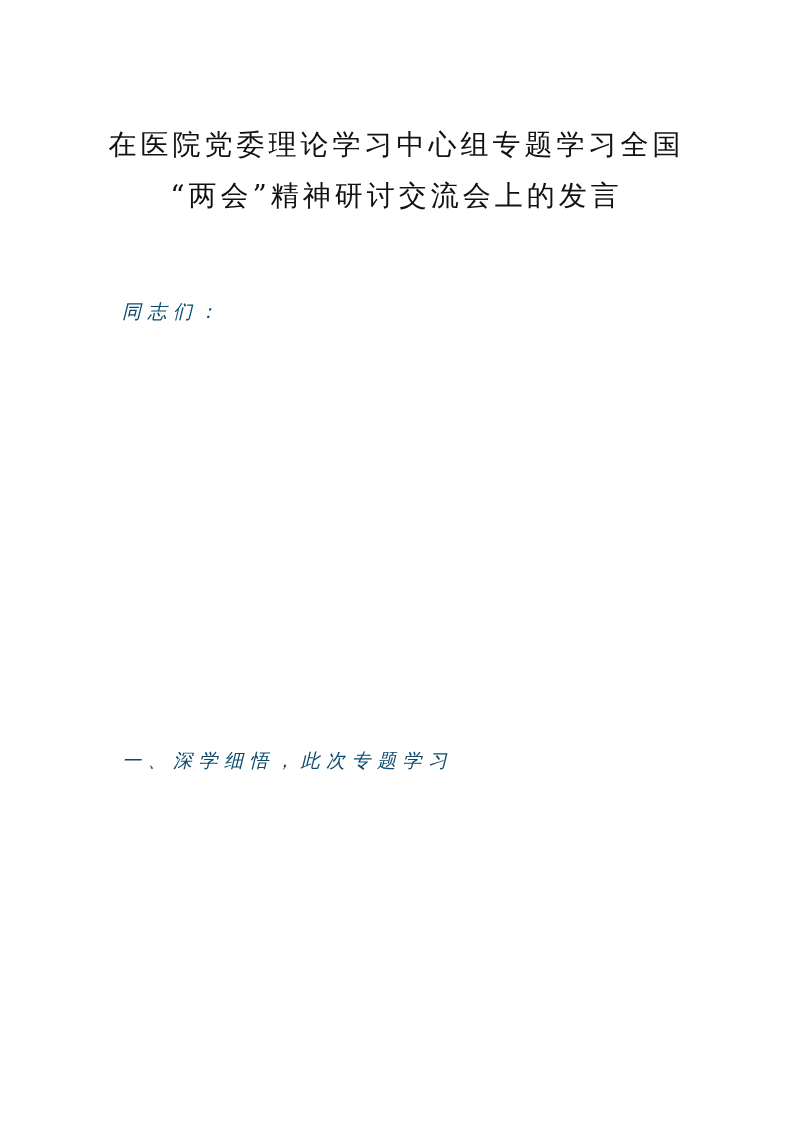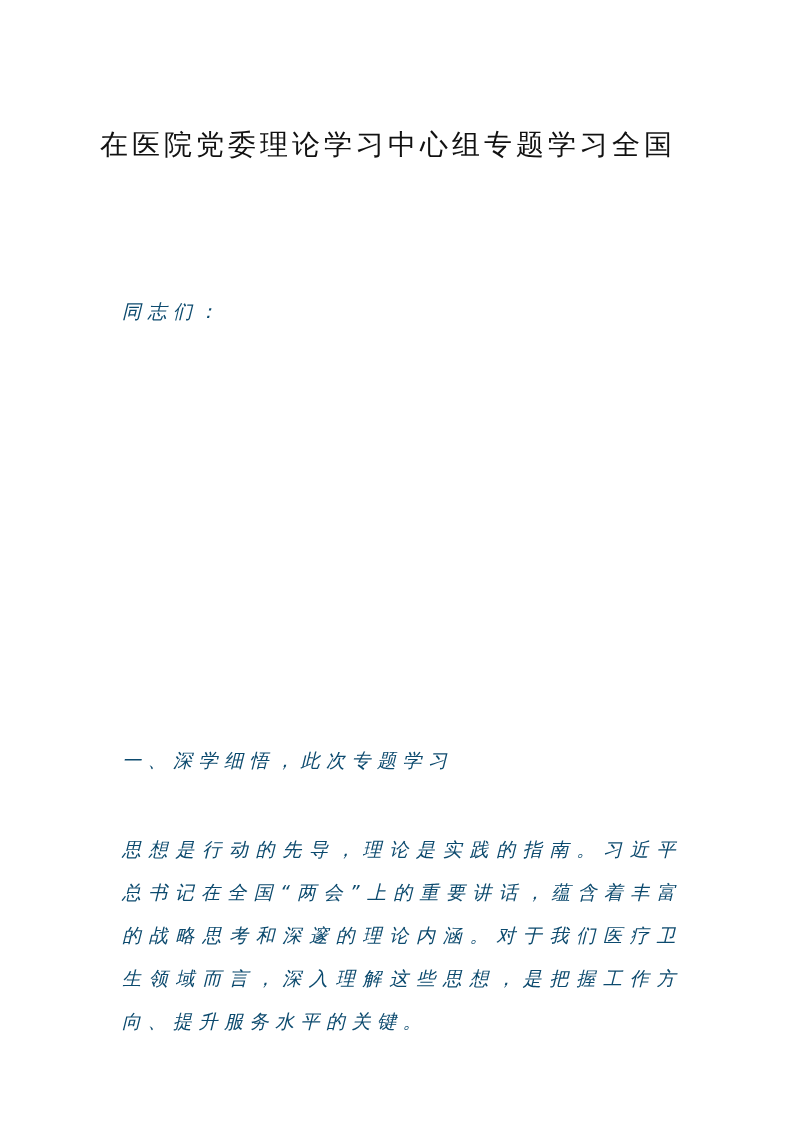--- a/index.html
+++ b/index.html
@@ -1,31 +1,31 @@
 <!DOCTYPE html>
 <html><head>
 <meta charset="utf-8">
 <style>
   html, body { margin: 0; padding: 0; background: #ffffff; }
   body { width: 793px; height: 1122px; position: relative; overflow: hidden;
          font-family: "DejaVu Sans", "Liberation Sans", sans-serif; color: #1a1a1a; }
   .page { position: absolute; left: 0; top: 0; width: 793px; height: 1122px; background: #fff; }
-  .title { position: absolute; left: 100px; width: 593px; text-align: left;
+  .title { position: absolute; left: 100px; width: 593px; text-align: center;
            font-family: "DejaVu Serif", "Liberation Serif", serif; font-size: 28px; letter-spacing: 4px; color: #111; }
   .t1 { top: 126px; }
   .t2 { top: 177px; }
   .para { position: absolute; left: 122px; width: 560px; font-size: 19px;
           letter-spacing: 6.5px; line-height: 43px; color: #0c4a6e; margin: 0; text-align: justify; font-style: italic; }
   .salutation { top: 290px; }
   .p1 { top: 363px; }
   .h1 { top: 739px; }
   .p2 { top: 828px; }
 </style>
 </head>
 <body>
 
 <div class="page">
   <div class="title t1">在医院党委理论学习中心组专题学习全国</div>
+  <div class="title t2">“两会”精神研讨交流会上的发言</div>
 
   <p class="para salutation">同志们：</p>
   <p class="para h1">一、深学细悟，此次专题学习</p>
-  <p class="para p2">思想是行动的先导，理论是实践的指南。习近平总书记在全国“两会”上的重要讲话，蕴含着丰富的战略思考和深邃的理论内涵。对于我们医疗卫生领域而言，深入理解这些思想，是把握工作方向、提升服务水平的关键。</p>
 </div>
 
 </body></html>

